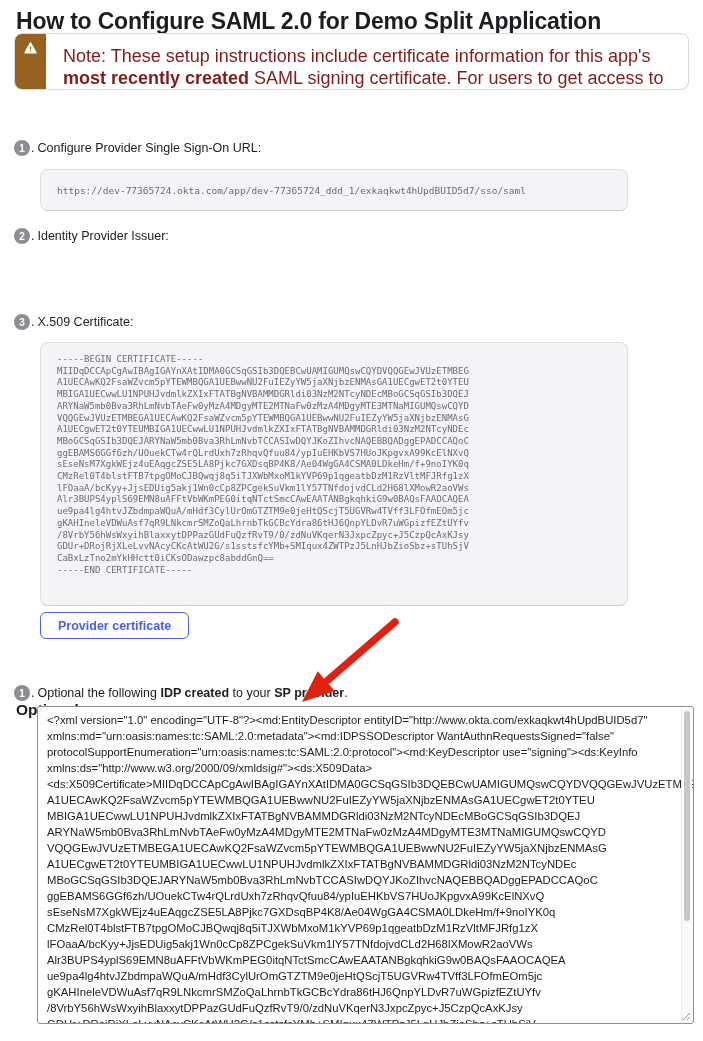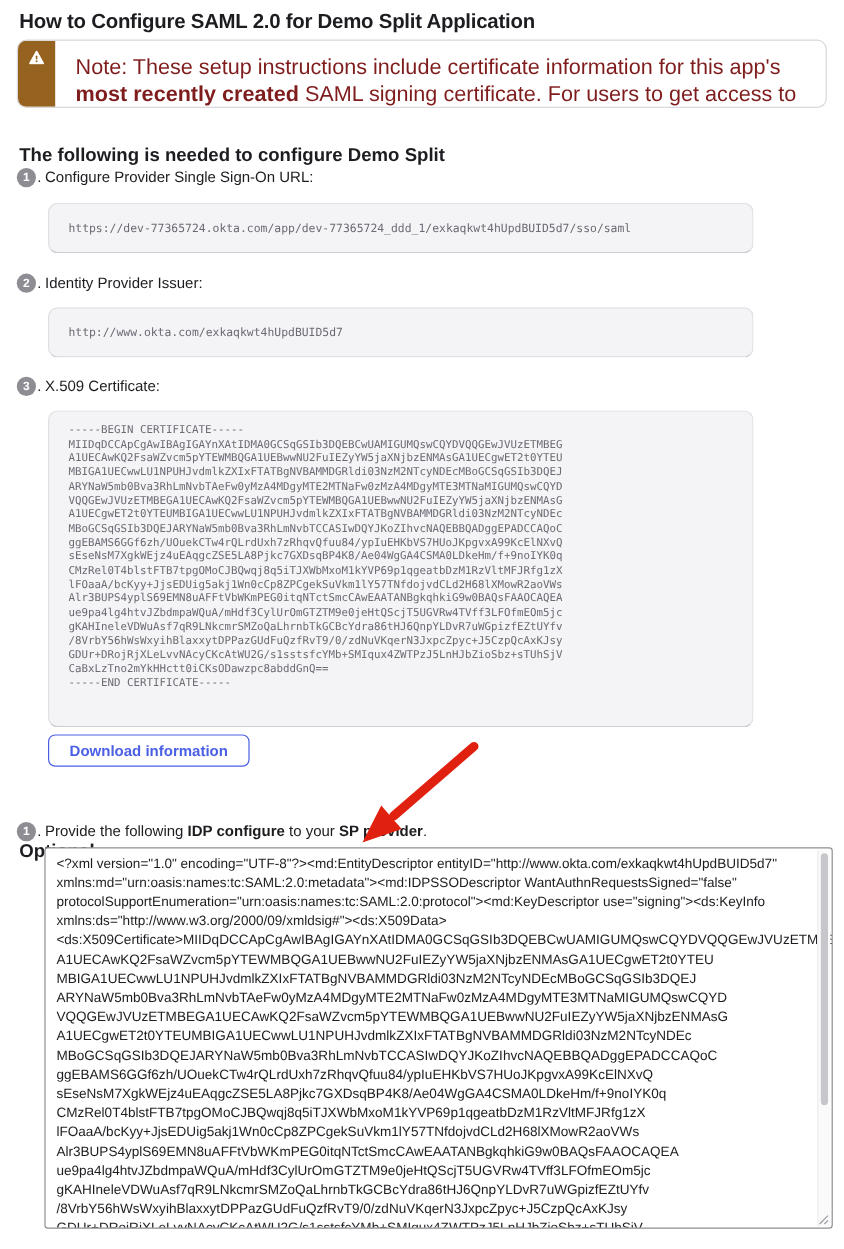--- a/index.html
+++ b/index.html
@@ -1,19 +1,19 @@
 <!DOCTYPE html>
 <html><head>
 <meta charset="utf-8">
 <style>
   html,body{margin:0;padding:0;background:#fff;}
   .page{position:relative;width:703px;height:1041px;overflow:hidden;background:#fff;
         font-family:"Liberation Sans",sans-serif;color:#1d1d21;}
   .abs{position:absolute;}
-  h1.title{left:16px;top:8px;margin:0;font-size:17px;font-weight:700;letter-spacing:-0.2px;}
+  h1.title{left:16px;top:8px;margin:0;font-size:23px;font-weight:700;letter-spacing:-0.2px;}
   h2.sect{margin:0;font-size:15.5px;font-weight:700;}
 
   
   .note{left:14px;top:33px;width:675px;height:57px;border:1px solid #d8d8dd;border-radius:8px;
         display:flex;box-sizing:border-box;overflow:hidden;background:#fff;}
   .note-strip{width:31px;flex:0 0 31px;background:#96621f;position:relative;}
   .warn-icon{position:absolute;left:9px;top:8px;}
   .note-text{margin:0;padding:12px 18px 0 17px;font-size:18px;line-height:21.5px;color:#7f1d1d;}
 
   
@@ -58,38 +58,34 @@
     <div class="note-strip">
       <svg class="warn-icon" width="13" height="12" viewBox="0 0 16 15">
         <path d="M8 1 L15 13.5 H1 Z" fill="#ffffff" stroke="#ffffff" stroke-width="1.6" stroke-linejoin="round"></path>
         <rect x="7.2" y="5.2" width="1.6" height="4.3" rx="0.8" fill="#96621f"></rect>
         <circle cx="8" cy="11.3" r="1" fill="#96621f"></circle>
       </svg>
     </div>
     <p class="note-text"><span>Note: These setup instructions include certificate information for this app's </span><b>most recently created</b><span> SAML signing certificate. For users to get access to the app using these instructions, that certificate must be active.</span></p>
   </div>
 
-  <h2 class="abs sect" style="left:16px;top:121px;">The following is needed to configure Demo Split</h2>
 
   <div class="step" style="top:140px;">
     <span class="badge">1</span>
     <span class="dot">.</span>
     <span>Configure Provider Single Sign-On URL:</span>
   </div>
   <div class="codebox oneline" style="top:169px;">
     <pre>https://dev-77365724.okta.com/app/dev-77365724_ddd_1/exkaqkwt4hUpdBUID5d7/sso/saml</pre>
   </div>
 
   <div class="step" style="top:228px;">
     <span class="badge">2</span>
     <span class="dot">.</span>
     <span>Identity Provider Issuer:</span>
-  </div>
-  <div class="codebox oneline" style="top:256px;">
-    <pre>http://www.okta.com/exkaqkwt4hUpdBUID5d7</pre>
   </div>
 
   <div class="step" style="top:314px;">
     <span class="badge">3</span>
     <span class="dot">.</span>
     <span>X.509 Certificate:</span>
   </div>
   <div class="codebox multi" style="top:342px;">
     <pre>-----BEGIN CERTIFICATE-----
 MIIDqDCCApCgAwIBAgIGAYnXAtIDMA0GCSqGSIb3DQEBCwUAMIGUMQswCQYDVQQGEwJVUzETMBEG
@@ -105,28 +101,28 @@
 lFOaaA/bcKyy+JjsEDUig5akj1Wn0cCp8ZPCgekSuVkm1lY57TNfdojvdCLd2H68lXMowR2aoVWs
 Alr3BUPS4yplS69EMN8uAFFtVbWKmPEG0itqNTctSmcCAwEAATANBgkqhkiG9w0BAQsFAAOCAQEA
 ue9pa4lg4htvJZbdmpaWQuA/mHdf3CylUrOmGTZTM9e0jeHtQScjT5UGVRw4TVff3LFOfmEOm5jc
 gKAHIneleVDWuAsf7qR9LNkcmrSMZoQaLhrnbTkGCBcYdra86tHJ6QnpYLDvR7uWGpizfEZtUYfv
 /8VrbY56hWsWxyihBlaxxytDPPazGUdFuQzfRvT9/0/zdNuVKqerN3JxpcZpyc+J5CzpQcAxKJsy
 GDUr+DRojRjXLeLvvNAcyCKcAtWU2G/s1sstsfcYMb+SMIqux4ZWTPzJ5LnHJbZioSbz+sTUhSjV
 CaBxLzTno2mYkHHctt0iCKsODawzpc8abddGnQ==
 -----END CERTIFICATE-----</pre>
   </div>
 
-  <button class="dl-btn">Download information</button>
+  <button class="dl-btn">Provider certificate</button>
 
   <h2 class="abs sect" style="left:16px;top:657px;margin-top:44px;">Optional</h2>
 
   <div class="step" style="top:685px;">
     <span class="badge">1</span>
     <span class="dot">.</span>
-    <span><span>Provide the following </span><b>IDP configure</b><span> to your </span><b>SP provider</b><span>.</span></span>
+    <span><span>Optional the following </span><b>IDP created</b><span> to your </span><b>SP provider</b><span>.</span></span>
   </div>
 
   <div class="abs meta-box">
     <pre class="meta-text">&lt;?xml version="1.0" encoding="UTF-8"?&gt;&lt;md:EntityDescriptor entityID="http://www.okta.com/exkaqkwt4hUpdBUID5d7"
 xmlns:md="urn:oasis:names:tc:SAML:2.0:metadata"&gt;&lt;md:IDPSSODescriptor WantAuthnRequestsSigned="false"
 protocolSupportEnumeration="urn:oasis:names:tc:SAML:2.0:protocol"&gt;&lt;md:KeyDescriptor use="signing"&gt;&lt;ds:KeyInfo
 xmlns:ds="http://www.w3.org/2000/09/xmldsig#"&gt;&lt;ds:X509Data&gt;
 &lt;ds:X509Certificate&gt;MIIDqDCCApCgAwIBAgIGAYnXAtIDMA0GCSqGSIb3DQEBCwUAMIGUMQswCQYDVQQGEwJVUzETMBEG
 A1UECAwKQ2FsaWZvcm5pYTEWMBQGA1UEBwwNU2FuIEZyYW5jaXNjbzENMAsGA1UECgwET2t0YTEU
 MBIGA1UECwwLU1NPUHJvdmlkZXIxFTATBgNVBAMMDGRldi03NzM2NTcyNDEcMBoGCSqGSIb3DQEJ

